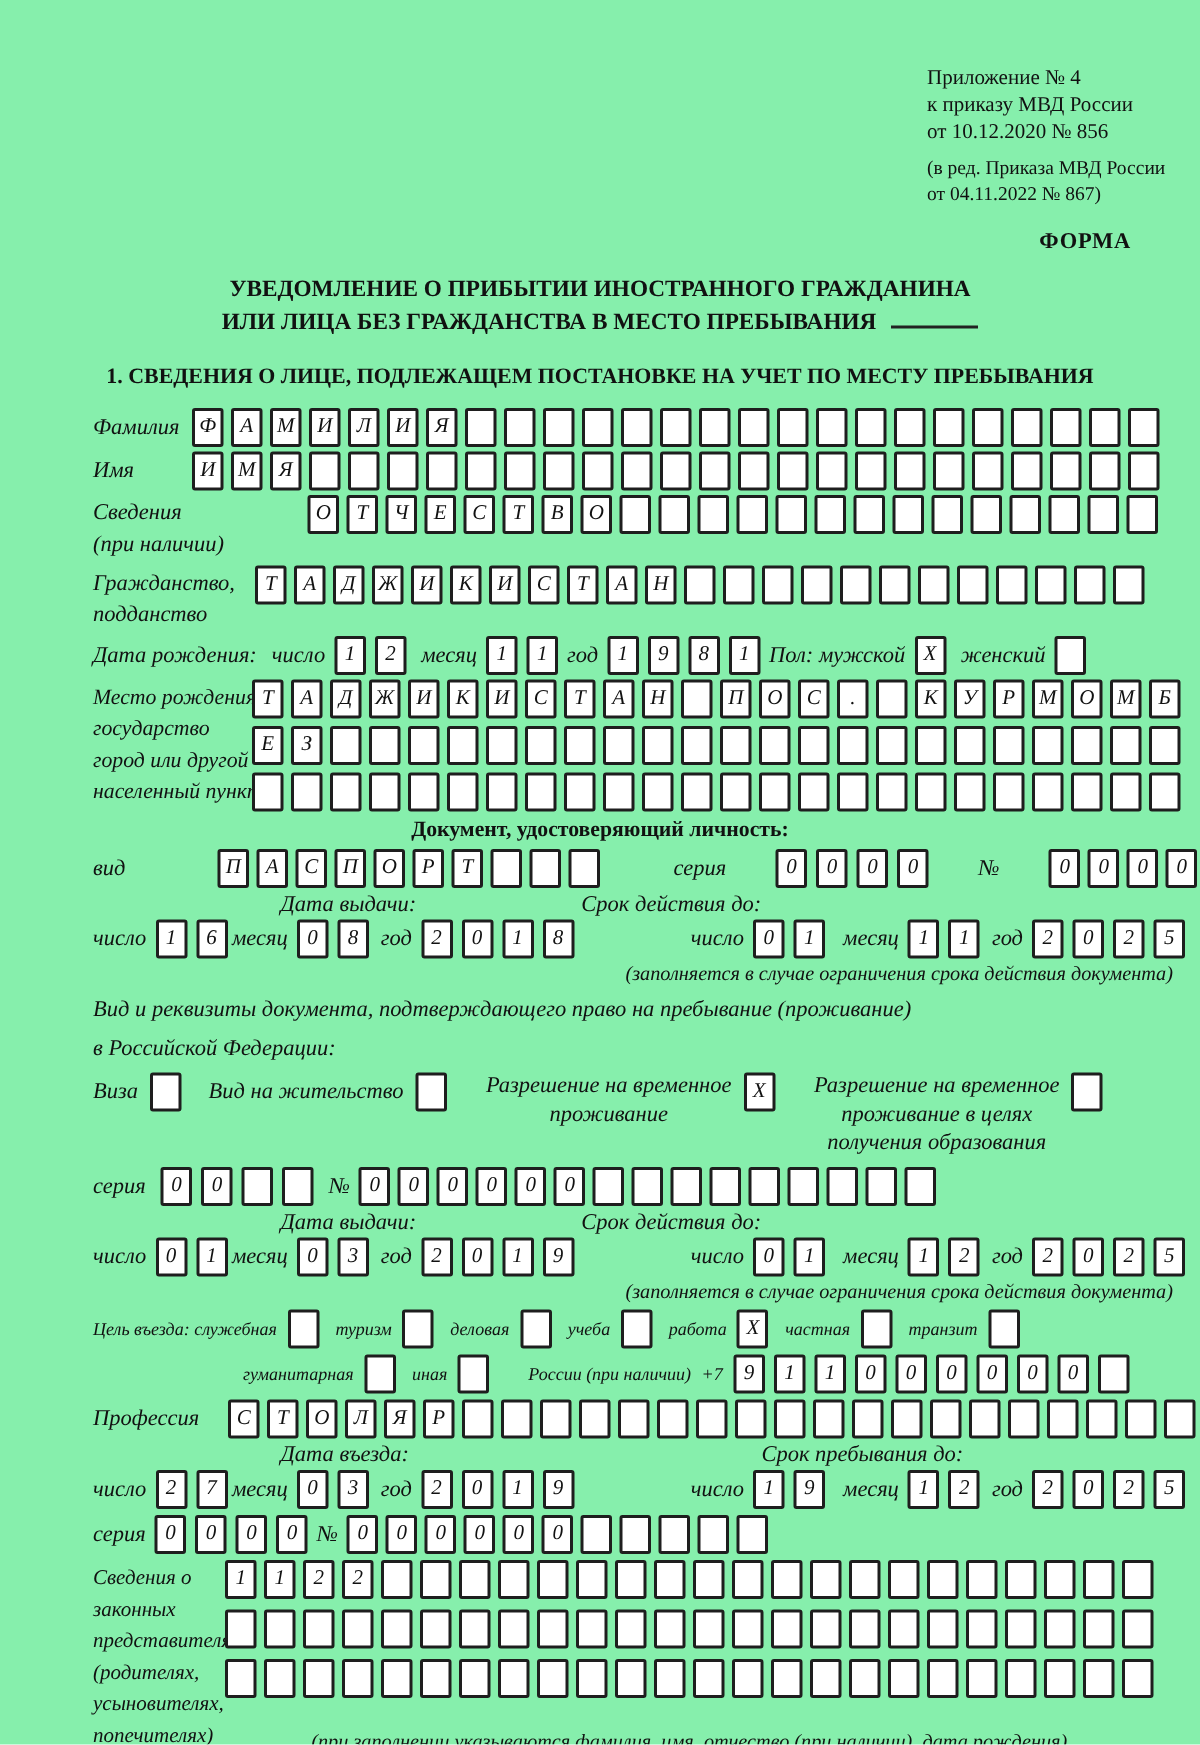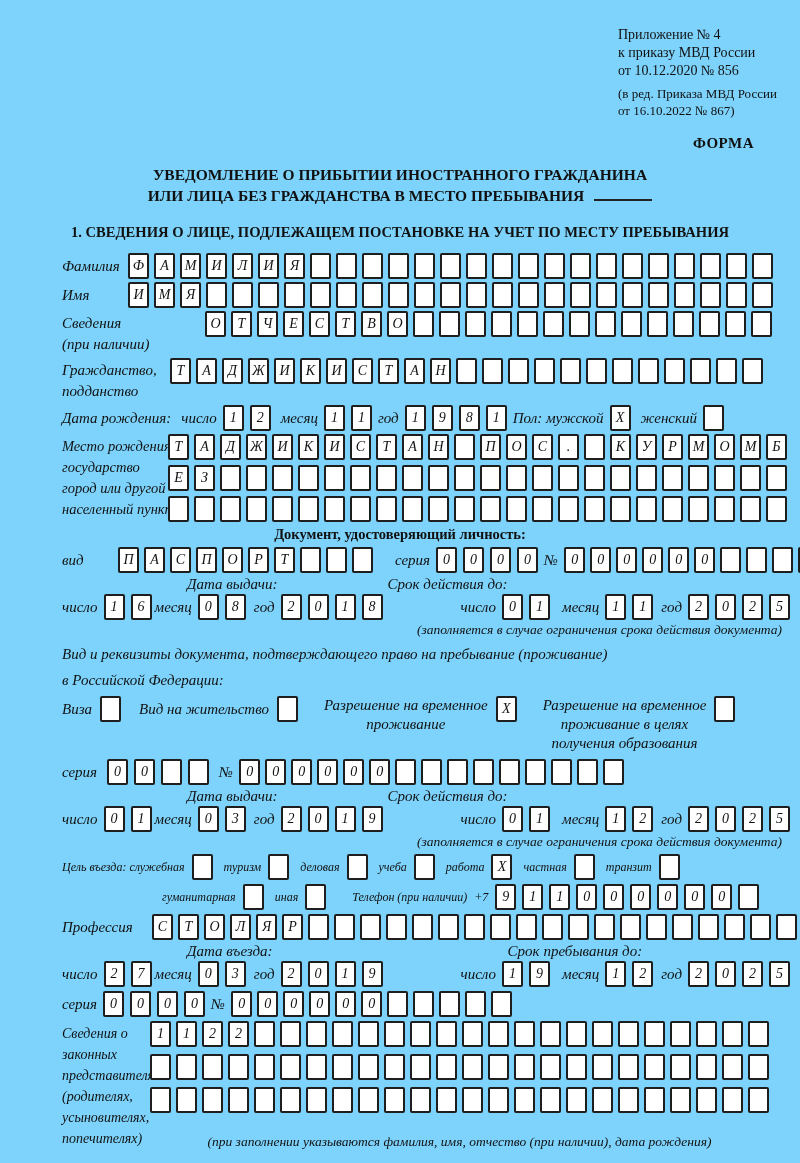--- a/index.html
+++ b/index.html
@@ -1,24 +1,24 @@
 <!DOCTYPE html>
 <html><head>
 <meta charset="utf-8">
 <style>
   html,body{margin:0;padding:0;background:#fff;}
   .page{
     position:relative;
     width:800px;height:1163px;
-    background:#7dd3fc;
+    background:#86efac;
     overflow:hidden;
     font-family:"Liberation Serif","DejaVu Serif",serif;
     color:#111;
     box-sizing:border-box;
-    padding-top:26px;
+    padding-top:44px;
   }
   
   .appendix{margin-left:618px;font-size:14px;line-height:18px;}
   .appendix .note{font-size:13px;line-height:17px;margin-top:5px;}
   .forma{margin-top:16px;margin-left:618px;width:150px;text-align:right;font-weight:bold;font-size:15px;letter-spacing:.5px;padding-right:14px;box-sizing:border-box;}
   
   .title{margin-top:12px;text-align:center;font-weight:bold;font-size:15.5px;line-height:21px;}
   .blank-line{display:inline-block;width:58px;border-bottom:2px solid #222;height:14px;margin-left:10px;}
   .sec-heading{margin-top:18px;text-align:center;font-weight:bold;font-size:14.6px;}
   
@@ -65,21 +65,21 @@
 <body>
 
 <div class="page">
 
   <div class="appendix">
     <div>Приложение № 4</div>
     <div>к приказу МВД России</div>
     <div>от 10.12.2020 № 856</div>
     <div class="note">
       <div>(в ред. Приказа МВД России</div>
-      <div>от 16.10.2022 № 867)</div>
+      <div>от 04.11.2022 № 867)</div>
     </div>
   </div>
   <div class="forma">ФОРМА</div>
 
   <div class="title">
     <div>УВЕДОМЛЕНИЕ О ПРИБЫТИИ ИНОСТРАННОГО ГРАЖДАНИНА</div>
     <div><span>ИЛИ ЛИЦА БЕЗ ГРАЖДАНСТВА В МЕСТО ПРЕБЫВАНИЯ</span><span class="blank-line"></span></div>
   </div>
 
   <div class="sec-heading">1. СВЕДЕНИЯ О ЛИЦЕ, ПОДЛЕЖАЩЕМ ПОСТАНОВКЕ НА УЧЕТ ПО МЕСТУ ПРЕБЫВАНИЯ</div>
@@ -326,21 +326,21 @@
             <span class="cell"></span>
             <span class="cell"></span>
           </span>
       </span>
     </div>
   </div>
 
   <div class="doc-heading">Документ, удостоверяющий личность:</div>
 
   <div class="rows" style="margin-top:0;">
-    <div class="row" style="align-items:center;">
+    <div class="row" style="align-items:center;gap:27px;">
       <span class="lbl" style="width:56px;flex:0 0 56px;">вид</span>
       <span class="cells mr10">
           <span class="cell">П</span>
           <span class="cell">А</span>
           <span class="cell">С</span>
           <span class="cell">П</span>
           <span class="cell">О</span>
           <span class="cell">Р</span>
           <span class="cell">Т</span>
           <span class="cell"></span>
@@ -565,21 +565,21 @@
     <div class="purpose-row" style="padding-left:100px;">
       <span class="opt">гуманитарная</span>
       <span class="cells">
           <span class="cell"></span>
         </span>
         <span class="g"></span>
       <span class="opt">иная</span>
       <span class="cells">
           <span class="cell"></span>
         </span>
-      <span class="opt" style="margin-left:26px;">Телефон (при наличии)</span>
+      <span class="opt" style="margin-left:26px;">России (при наличии)</span>
       <span class="opt">+7</span>
       <span class="cells sp">
           <span class="cell">9</span>
           <span class="cell">1</span>
           <span class="cell">1</span>
           <span class="cell">0</span>
           <span class="cell">0</span>
           <span class="cell">0</span>
           <span class="cell">0</span>
           <span class="cell">0</span>

